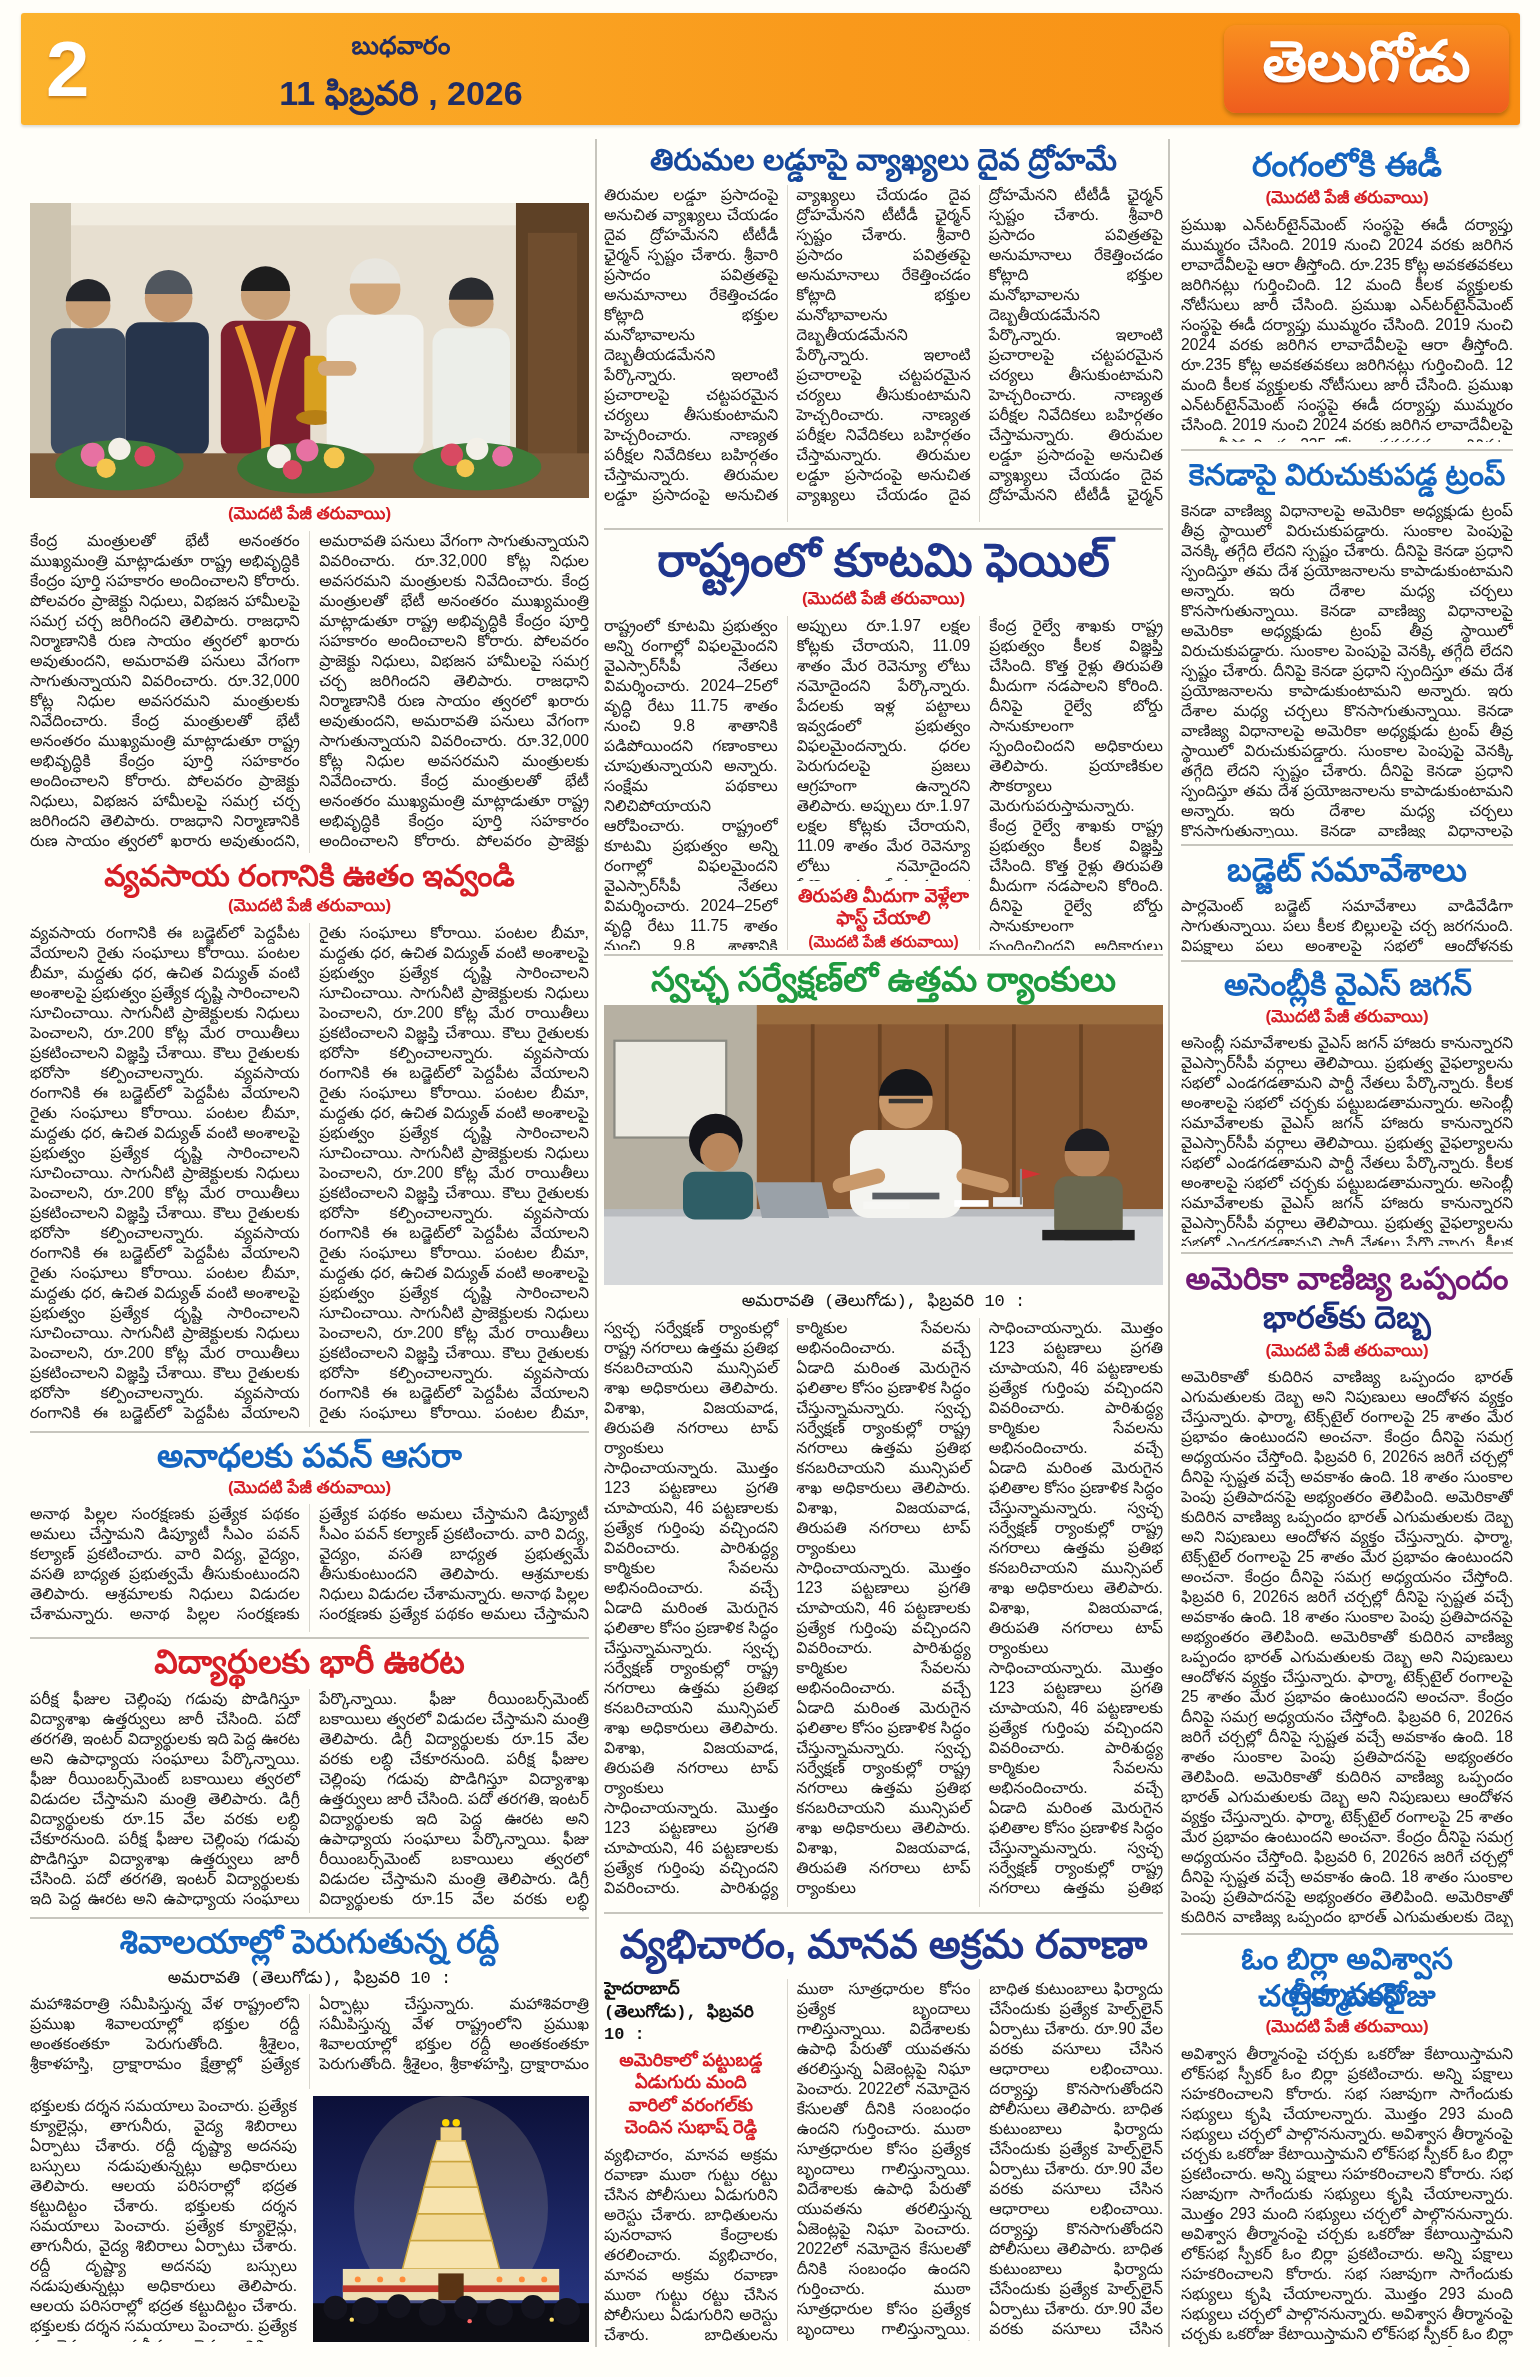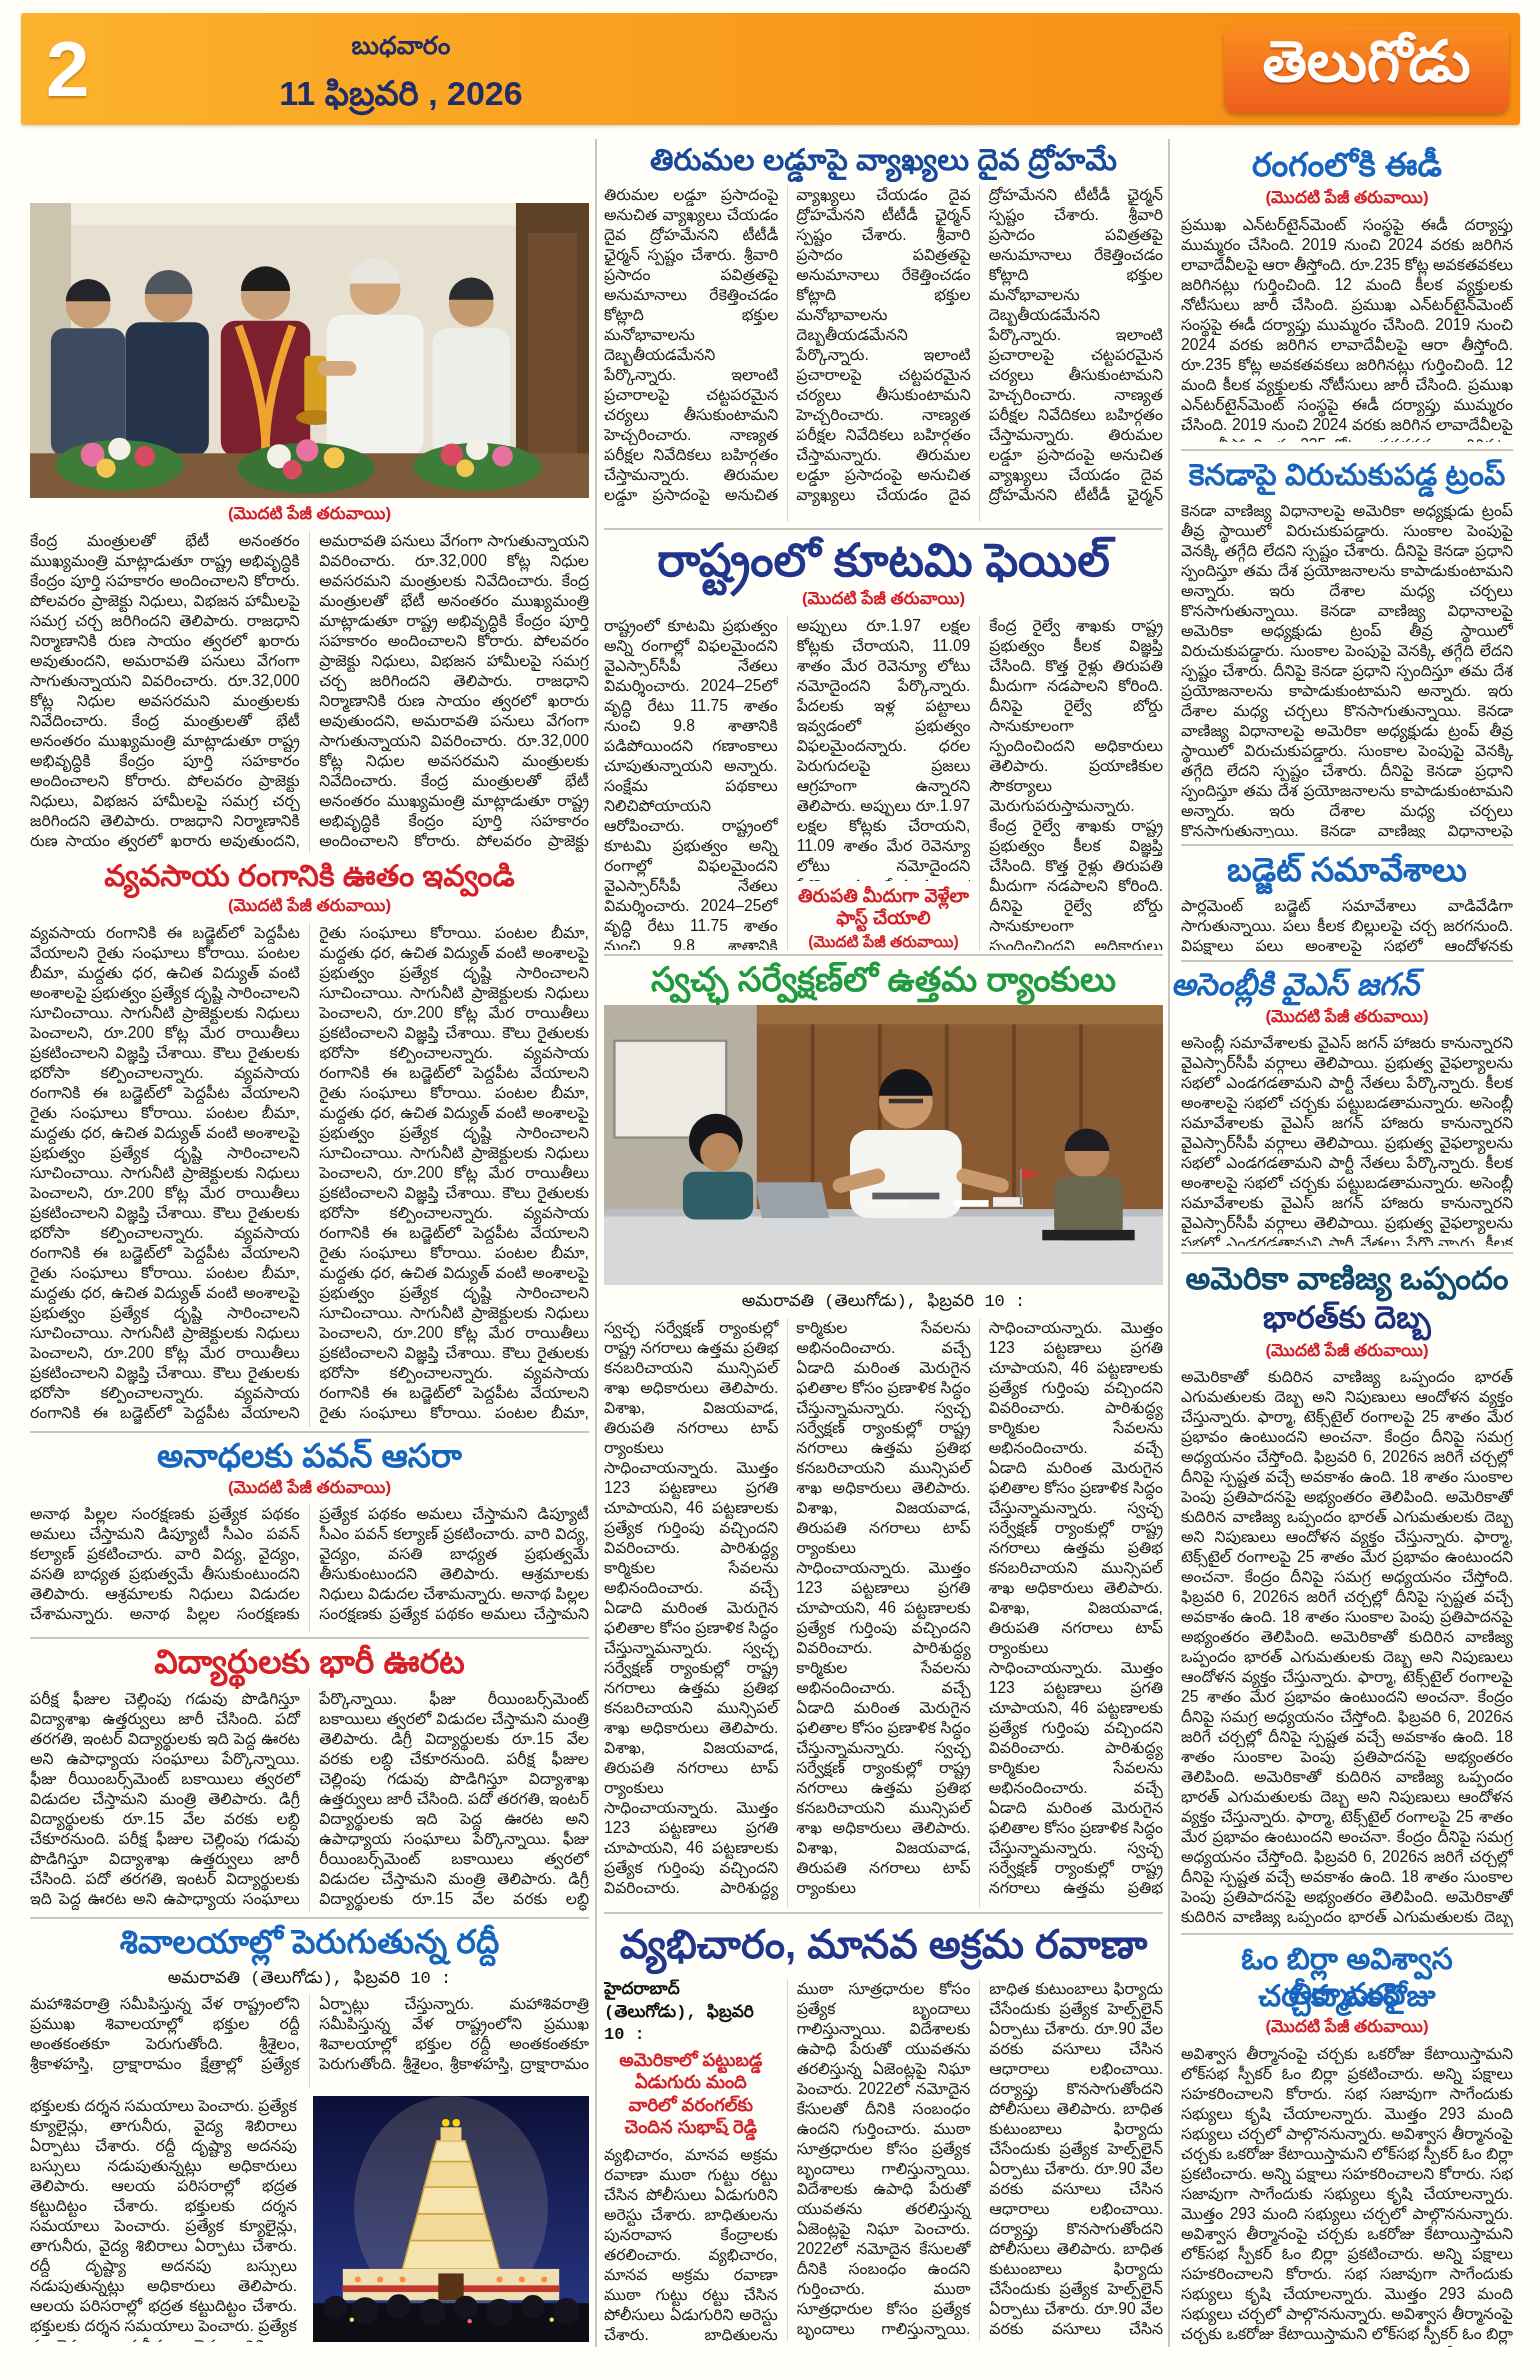--- a/index.html
+++ b/index.html
@@ -241,26 +241,26 @@
 
   <div class="abs rule-h" style="left:1181px;top:449px;width:332px;"></div>
   <div class="abs headline" style="left:1181px;top:458px;width:332px;font-size:30px;color:#1565c0;">కెనడాపై విరుచుకుపడ్డ ట్రంప్</div>
   <div class="abs body-text" style="left:1181px;top:501px;width:332px;height:337px;">కెనడా వాణిజ్య విధానాలపై అమెరికా అధ్యక్షుడు ట్రంప్ తీవ్ర స్థాయిలో విరుచుకుపడ్డారు. సుంకాల పెంపుపై వెనక్కి తగ్గేది లేదని స్పష్టం చేశారు. దీనిపై కెనడా ప్రధాని స్పందిస్తూ తమ దేశ ప్రయోజనాలను కాపాడుకుంటామని అన్నారు. ఇరు దేశాల మధ్య చర్చలు కొనసాగుతున్నాయి. కెనడా వాణిజ్య విధానాలపై అమెరికా అధ్యక్షుడు ట్రంప్ తీవ్ర స్థాయిలో విరుచుకుపడ్డారు. సుంకాల పెంపుపై వెనక్కి తగ్గేది లేదని స్పష్టం చేశారు. దీనిపై కెనడా ప్రధాని స్పందిస్తూ తమ దేశ ప్రయోజనాలను కాపాడుకుంటామని అన్నారు. ఇరు దేశాల మధ్య చర్చలు కొనసాగుతున్నాయి. కెనడా వాణిజ్య విధానాలపై అమెరికా అధ్యక్షుడు ట్రంప్ తీవ్ర స్థాయిలో విరుచుకుపడ్డారు. సుంకాల పెంపుపై వెనక్కి తగ్గేది లేదని స్పష్టం చేశారు. దీనిపై కెనడా ప్రధాని స్పందిస్తూ తమ దేశ ప్రయోజనాలను కాపాడుకుంటామని అన్నారు. ఇరు దేశాల మధ్య చర్చలు కొనసాగుతున్నాయి. కెనడా వాణిజ్య విధానాలపై అమెరికా అధ్యక్షుడు ట్రంప్ తీవ్ర స్థాయిలో విరుచుకుపడ్డారు. సుంకాల పెంపుపై వెనక్కి తగ్గేది లేదని స్పష్టం చేశారు. దీనిపై కెనడా ప్రధాని స్పందిస్తూ తమ దేశ ప్రయోజనాలను కాపాడుకుంటామని అన్నారు. ఇరు దేశాల మధ్య చర్చలు కొనసాగుతున్నాయి.</div>
 
   <div class="abs rule-h" style="left:1181px;top:844px;width:332px;"></div>
   <div class="abs headline" style="left:1181px;top:851px;width:332px;font-size:33px;color:#1565c0;">బడ్జెట్ సమావేశాలు</div>
   <div class="abs body-text" style="left:1181px;top:896px;width:332px;height:60px;">పార్లమెంట్ బడ్జెట్ సమావేశాలు వాడివేడిగా సాగుతున్నాయి. పలు కీలక బిల్లులపై చర్చ జరగనుంది. విపక్షాలు పలు అంశాలపై సభలో ఆందోళనకు సిద్ధమయ్యాయి. పార్లమెంట్ బడ్జెట్ సమావేశాలు వాడివేడిగా సాగుతున్నాయి. పలు కీలక బిల్లులపై చర్చ జరగనుంది. విపక్షాలు పలు అంశాలపై సభలో ఆందోళనకు సిద్ధమయ్యాయి.</div>
 
   <div class="abs rule-h" style="left:1181px;top:960px;width:332px;"></div>
-  <div class="abs headline" style="left:1129px;top:967px;width:332px;font-size:31px;color:#1565c0;font-style:italic;">అసెంబ్లీకి వైఎస్ జగన్</div>
+  <div class="abs headline" style="left:1182px;top:967px;width:332px;font-size:31px;color:#1565c0;">అసెంబ్లీకి వైఎస్ జగన్</div>
   <div class="abs cont" style="left:1181px;top:1008px;width:332px;">(మొదటి పేజీ తరువాయి)</div>
   <div class="abs body-text" style="left:1181px;top:1033px;width:332px;height:213px;">అసెంబ్లీ సమావేశాలకు వైఎస్ జగన్ హాజరు కానున్నారని వైఎస్సార్‌సీపీ వర్గాలు తెలిపాయి. ప్రభుత్వ వైఫల్యాలను సభలో ఎండగడతామని పార్టీ నేతలు పేర్కొన్నారు. కీలక అంశాలపై సభలో చర్చకు పట్టుబడతామన్నారు. అసెంబ్లీ సమావేశాలకు వైఎస్ జగన్ హాజరు కానున్నారని వైఎస్సార్‌సీపీ వర్గాలు తెలిపాయి. ప్రభుత్వ వైఫల్యాలను సభలో ఎండగడతామని పార్టీ నేతలు పేర్కొన్నారు. కీలక అంశాలపై సభలో చర్చకు పట్టుబడతామన్నారు. అసెంబ్లీ సమావేశాలకు వైఎస్ జగన్ హాజరు కానున్నారని వైఎస్సార్‌సీపీ వర్గాలు తెలిపాయి. ప్రభుత్వ వైఫల్యాలను సభలో ఎండగడతామని పార్టీ నేతలు పేర్కొన్నారు. కీలక అంశాలపై సభలో చర్చకు పట్టుబడతామన్నారు.</div>
 
   <div class="abs rule-h" style="left:1181px;top:1252px;width:332px;"></div>
-  <div class="abs headline" style="left:1181px;top:1261px;width:332px;font-size:31px;color:#0c4a6e;">అమెరికా వాణిజ్య ఒప్పందం</div>
+  <div class="abs headline" style="left:1181px;top:1261px;width:332px;font-size:31px;color:#701a75;">అమెరికా వాణిజ్య ఒప్పందం</div>
   <div class="abs headline" style="left:1181px;top:1300px;width:332px;font-size:31px;color:#1c2f7d;">భారత్‌కు దెబ్బ</div>
   <div class="abs cont" style="left:1181px;top:1342px;width:332px;">(మొదటి పేజీ తరువాయి)</div>
   <div class="abs body-text" style="left:1181px;top:1367px;width:332px;height:560px;">అమెరికాతో కుదిరిన వాణిజ్య ఒప్పందం భారత్ ఎగుమతులకు దెబ్బ అని నిపుణులు ఆందోళన వ్యక్తం చేస్తున్నారు. ఫార్మా, టెక్స్‌టైల్ రంగాలపై 25 శాతం మేర ప్రభావం ఉంటుందని అంచనా. కేంద్రం దీనిపై సమగ్ర అధ్యయనం చేస్తోంది. ఫిబ్రవరి 6, 2026న జరిగే చర్చల్లో దీనిపై స్పష్టత వచ్చే అవకాశం ఉంది. 18 శాతం సుంకాల పెంపు ప్రతిపాదనపై అభ్యంతరం తెలిపింది. అమెరికాతో కుదిరిన వాణిజ్య ఒప్పందం భారత్ ఎగుమతులకు దెబ్బ అని నిపుణులు ఆందోళన వ్యక్తం చేస్తున్నారు. ఫార్మా, టెక్స్‌టైల్ రంగాలపై 25 శాతం మేర ప్రభావం ఉంటుందని అంచనా. కేంద్రం దీనిపై సమగ్ర అధ్యయనం చేస్తోంది. ఫిబ్రవరి 6, 2026న జరిగే చర్చల్లో దీనిపై స్పష్టత వచ్చే అవకాశం ఉంది. 18 శాతం సుంకాల పెంపు ప్రతిపాదనపై అభ్యంతరం తెలిపింది. అమెరికాతో కుదిరిన వాణిజ్య ఒప్పందం భారత్ ఎగుమతులకు దెబ్బ అని నిపుణులు ఆందోళన వ్యక్తం చేస్తున్నారు. ఫార్మా, టెక్స్‌టైల్ రంగాలపై 25 శాతం మేర ప్రభావం ఉంటుందని అంచనా. కేంద్రం దీనిపై సమగ్ర అధ్యయనం చేస్తోంది. ఫిబ్రవరి 6, 2026న జరిగే చర్చల్లో దీనిపై స్పష్టత వచ్చే అవకాశం ఉంది. 18 శాతం సుంకాల పెంపు ప్రతిపాదనపై అభ్యంతరం తెలిపింది. అమెరికాతో కుదిరిన వాణిజ్య ఒప్పందం భారత్ ఎగుమతులకు దెబ్బ అని నిపుణులు ఆందోళన వ్యక్తం చేస్తున్నారు. ఫార్మా, టెక్స్‌టైల్ రంగాలపై 25 శాతం మేర ప్రభావం ఉంటుందని అంచనా. కేంద్రం దీనిపై సమగ్ర అధ్యయనం చేస్తోంది. ఫిబ్రవరి 6, 2026న జరిగే చర్చల్లో దీనిపై స్పష్టత వచ్చే అవకాశం ఉంది. 18 శాతం సుంకాల పెంపు ప్రతిపాదనపై అభ్యంతరం తెలిపింది. అమెరికాతో కుదిరిన వాణిజ్య ఒప్పందం భారత్ ఎగుమతులకు దెబ్బ అని నిపుణులు ఆందోళన వ్యక్తం చేస్తున్నారు. ఫార్మా, టెక్స్‌టైల్ రంగాలపై 25 శాతం మేర ప్రభావం ఉంటుందని అంచనా. కేంద్రం దీనిపై సమగ్ర అధ్యయనం చేస్తోంది. ఫిబ్రవరి 6, 2026న జరిగే చర్చల్లో దీనిపై స్పష్టత వచ్చే అవకాశం ఉంది. 18 శాతం సుంకాల పెంపు ప్రతిపాదనపై అభ్యంతరం తెలిపింది. అమెరికాతో కుదిరిన వాణిజ్య ఒప్పందం భారత్ ఎగుమతులకు దెబ్బ అని నిపుణులు ఆందోళన వ్యక్తం చేస్తున్నారు. ఫార్మా, టెక్స్‌టైల్ రంగాలపై 25 శాతం మేర ప్రభావం ఉంటుందని అంచనా. కేంద్రం దీనిపై సమగ్ర అధ్యయనం చేస్తోంది. ఫిబ్రవరి 6, 2026న జరిగే చర్చల్లో దీనిపై స్పష్టత వచ్చే అవకాశం ఉంది. 18 శాతం సుంకాల పెంపు ప్రతిపాదనపై అభ్యంతరం తెలిపింది.</div>
 
   <div class="abs rule-h" style="left:1181px;top:1933px;width:332px;"></div>
   <div class="abs headline" style="left:1181px;top:1942px;width:332px;font-size:30px;color:#1565c0;">ఓం బిర్లా అవిశ్వాస తీర్మానంపై</div>
   <div class="abs headline" style="left:1181px;top:1979px;width:332px;font-size:30px;color:#1565c0;">చర్చకు ఒకరోజు</div>
   <div class="abs cont" style="left:1181px;top:2018px;width:332px;">(మొదటి పేజీ తరువాయి)</div>
   <div class="abs body-text" style="left:1181px;top:2044px;width:332px;height:303px;">అవిశ్వాస తీర్మానంపై చర్చకు ఒకరోజు కేటాయిస్తామని లోక్‌సభ స్పీకర్ ఓం బిర్లా ప్రకటించారు. అన్ని పక్షాలు సహకరించాలని కోరారు. సభ సజావుగా సాగేందుకు సభ్యులు కృషి చేయాలన్నారు. మొత్తం 293 మంది సభ్యులు చర్చలో పాల్గొననున్నారు. అవిశ్వాస తీర్మానంపై చర్చకు ఒకరోజు కేటాయిస్తామని లోక్‌సభ స్పీకర్ ఓం బిర్లా ప్రకటించారు. అన్ని పక్షాలు సహకరించాలని కోరారు. సభ సజావుగా సాగేందుకు సభ్యులు కృషి చేయాలన్నారు. మొత్తం 293 మంది సభ్యులు చర్చలో పాల్గొననున్నారు. అవిశ్వాస తీర్మానంపై చర్చకు ఒకరోజు కేటాయిస్తామని లోక్‌సభ స్పీకర్ ఓం బిర్లా ప్రకటించారు. అన్ని పక్షాలు సహకరించాలని కోరారు. సభ సజావుగా సాగేందుకు సభ్యులు కృషి చేయాలన్నారు. మొత్తం 293 మంది సభ్యులు చర్చలో పాల్గొననున్నారు. అవిశ్వాస తీర్మానంపై చర్చకు ఒకరోజు కేటాయిస్తామని లోక్‌సభ స్పీకర్ ఓం బిర్లా ప్రకటించారు. అన్ని పక్షాలు సహకరించాలని కోరారు. సభ సజావుగా సాగేందుకు సభ్యులు కృషి చేయాలన్నారు. మొత్తం 293 మంది సభ్యులు చర్చలో పాల్గొననున్నారు. అవిశ్వాస తీర్మానంపై చర్చకు ఒకరోజు కేటాయిస్తామని లోక్‌సభ స్పీకర్ ఓం బిర్లా ప్రకటించారు. అన్ని పక్షాలు సహకరించాలని కోరారు. సభ సజావుగా సాగేందుకు సభ్యులు కృషి చేయాలన్నారు. మొత్తం 293 మంది సభ్యులు చర్చలో పాల్గొననున్నారు.</div>
 

